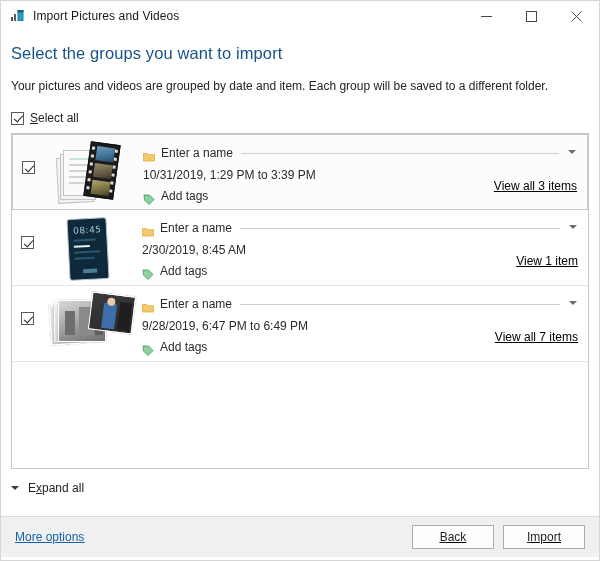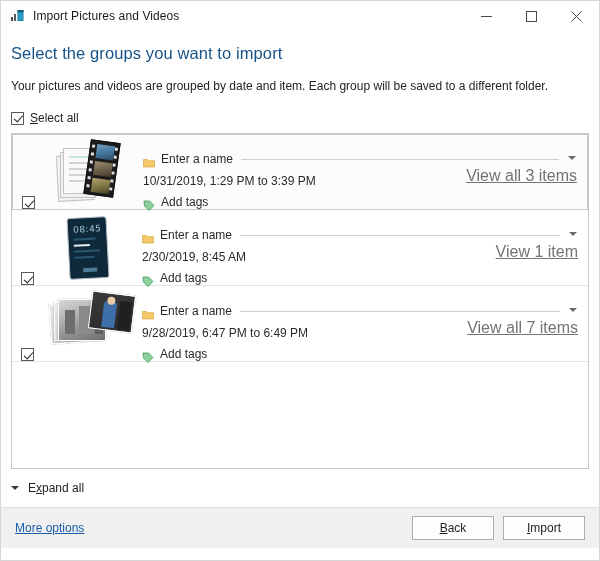--- a/index.html
+++ b/index.html
@@ -105,21 +105,21 @@
   
   .list-panel {
     border: 1px solid #c8c8c8;
     height: 336px;
     background: #ffffff;
     overflow: hidden;
     position: relative;
   }
   .group-row {
     display: flex;
-    align-items: flex-end;
+    align-items: flex-start;
     height: 76px;
     padding: 0 10px 0 9px;
     border-bottom: 1px solid #e4e4e4;
     position: relative;
   }
   .group-row.selected {
     border: 1px solid #c9c9c9;
     background: #fcfcfc;
   }
   .group-check {
@@ -192,23 +192,23 @@
     margin-right: 6px;
     flex: 0 0 auto;
   }
   .tags-text {
     font-size: 12px;
     color: #2a2a2a;
   }
   .view-link {
     position: absolute;
     right: 0;
-    bottom: 24px;
-    font-size: 16px;
-    color: #737373;
+    bottom: 10px;
+    font-size: 12px;
+    color: #000000;
     text-decoration: underline;
     white-space: nowrap;
   }
   .sheet {
     position: absolute;
     background: #f2f2f2;
     border: 1px solid #c4c4c4;
   }
   .sheet .ln {
     position: absolute;
@@ -307,27 +307,28 @@
   .slider .thumb {
     position: absolute;
     left: 9px; top: 0;
     width: 10px; height: 18px;
     background: #0a7cd4;
   }
 
   
   .footer {
     position: absolute;
-    left: 0; right: 0; bottom: 12px;
+    left: 0; right: 0; bottom: 3px;
     height: 41px;
     background: #f0f0f0;
     border-top: 1px solid #dcdcdc;
     display: flex;
     align-items: center;
     padding: 0 14px;
+    text-decoration: underline;
   }
   .more-options {
     font-size: 12px;
     color: #1a5fa8;
     text-decoration: underline;
   }
   .footer-buttons {
     margin-left: auto;
     display: flex;
     gap: 9px;

